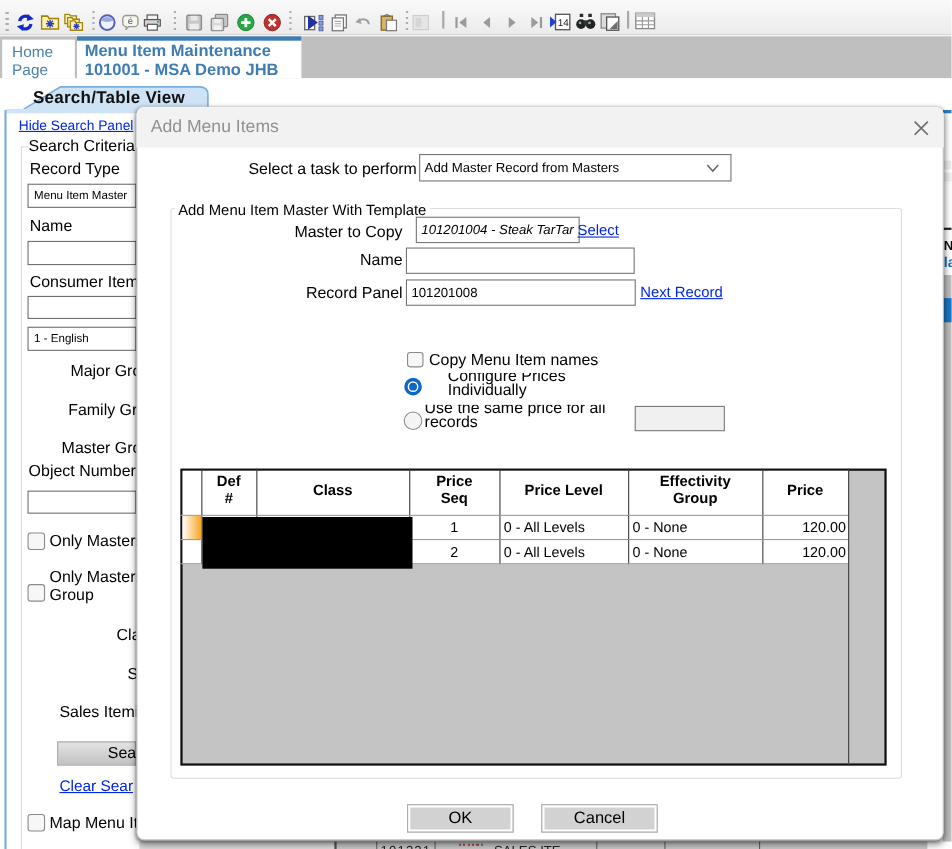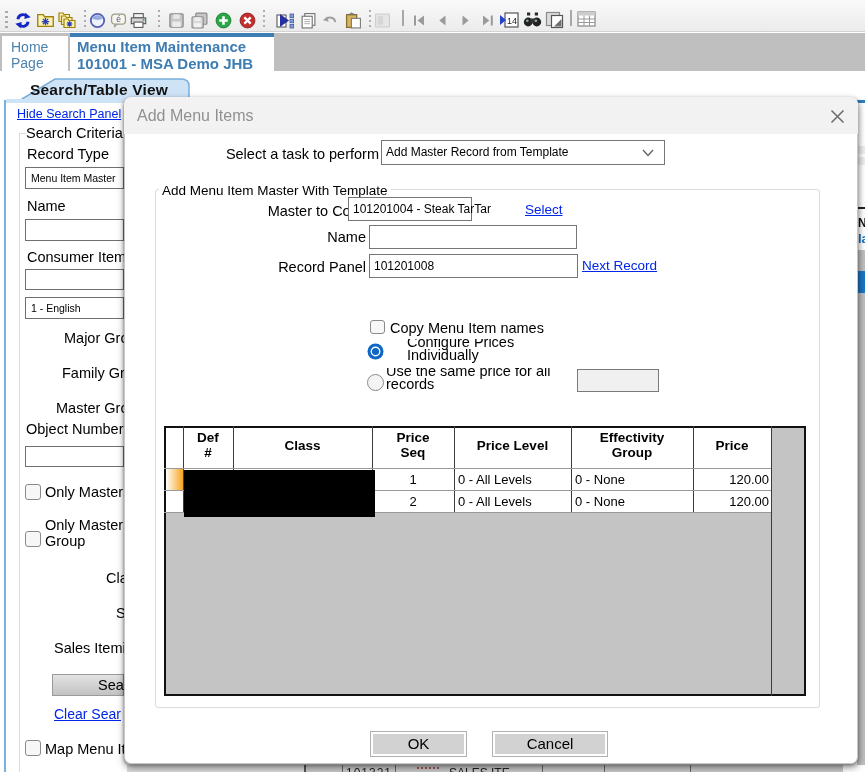--- a/index.html
+++ b/index.html
@@ -260,30 +260,30 @@
 </div>
 
 <div id="dialog" class="abs"></div>
 <div id="dtitle" class="abs"></div>
 <div id="dtitletxt" class="abs">Add Menu Items</div>
 <svg class="abs" style="left:830px;top:109px;" width="15" height="15" viewBox="0 0 15 15">
   <path d="M1.5 1.5 L13.5 13.5 M13.5 1.5 L1.5 13.5" stroke="#6e6e6e" stroke-width="1.6"></path>
 </svg>
 
 <div class="rlabel" style="left:179px;top:146px;width:200px;">Select a task to perform</div>
-<div class="dinp" style="left:381px;top:140px;width:284px;height:25px;line-height:23px;">Add Master Record from Template</div>
+<div class="dinp" style="left:381px;top:140px;width:284px;height:25px;line-height:23px;">Add Master Record from Masters</div>
 <svg class="abs" style="left:642px;top:149px;" width="12" height="8" viewBox="0 0 12 8">
   <path d="M1 1 L6 6.5 L11 1" fill="none" stroke="#666" stroke-width="1.4"></path>
 </svg>
 
 <div id="gbox" class="abs"></div>
 <div id="gboxlbl" class="abs">Add Menu Item Master With Template</div>
 
 <div class="rlabel" style="left:166px;top:203px;width:200px;">Master to Copy</div>
-<div class="dinp" style="left:348px;top:197px;width:124px;height:24px;line-height:22px;">101201004 - Steak TarTar</div>
+<div class="dinp" style="left:378px;top:197px;width:149px;height:24px;line-height:22px;font-style:italic;">101201004 - Steak TarTar</div>
 <a class="dlink" style="left:525px;top:202px;">Select</a>
 
 <div class="rlabel" style="left:166px;top:229px;width:200px;">Name</div>
 <div class="dinp" style="left:369px;top:225px;width:208px;height:24px;"></div>
 
 <div class="rlabel" style="left:166px;top:259px;width:200px;">Record Panel</div>
 <div class="dinp" style="left:369px;top:254px;width:209px;height:24px;line-height:22px;">101201008</div>
 <a class="dlink" style="left:582px;top:258px;">Next Record</a>
 
 <div class="cb abs" style="left:370px;top:320px;width:15px;height:14px;"></div>
@@ -332,13 +332,13 @@
 <div class="gcell" style="left:575px;top:469px;">0 - None</div>
 <div class="gcell" style="left:693px;top:469px;width:76px;text-align:right;">120.00</div>
 <div class="gcell" style="left:372px;top:491px;width:82px;text-align:center;">2</div>
 <div class="gcell" style="left:458px;top:491px;">0 - All Levels</div>
 <div class="gcell" style="left:575px;top:491px;">0 - None</div>
 <div class="gcell" style="left:693px;top:491px;width:76px;text-align:right;">120.00</div>
 
 <div class="abs" style="left:184px;top:470px;width:191px;height:47px;background:#000;"></div>
 
 <div class="btn" style="left:370px;top:731px;width:97px;">OK</div>
-<div class="btn" style="left:492px;top:731px;width:116px;">Cancel</div>
+<div class="btn" style="left:492px;top:731px;width:106px;">Cancel</div>
 
 </body></html>

